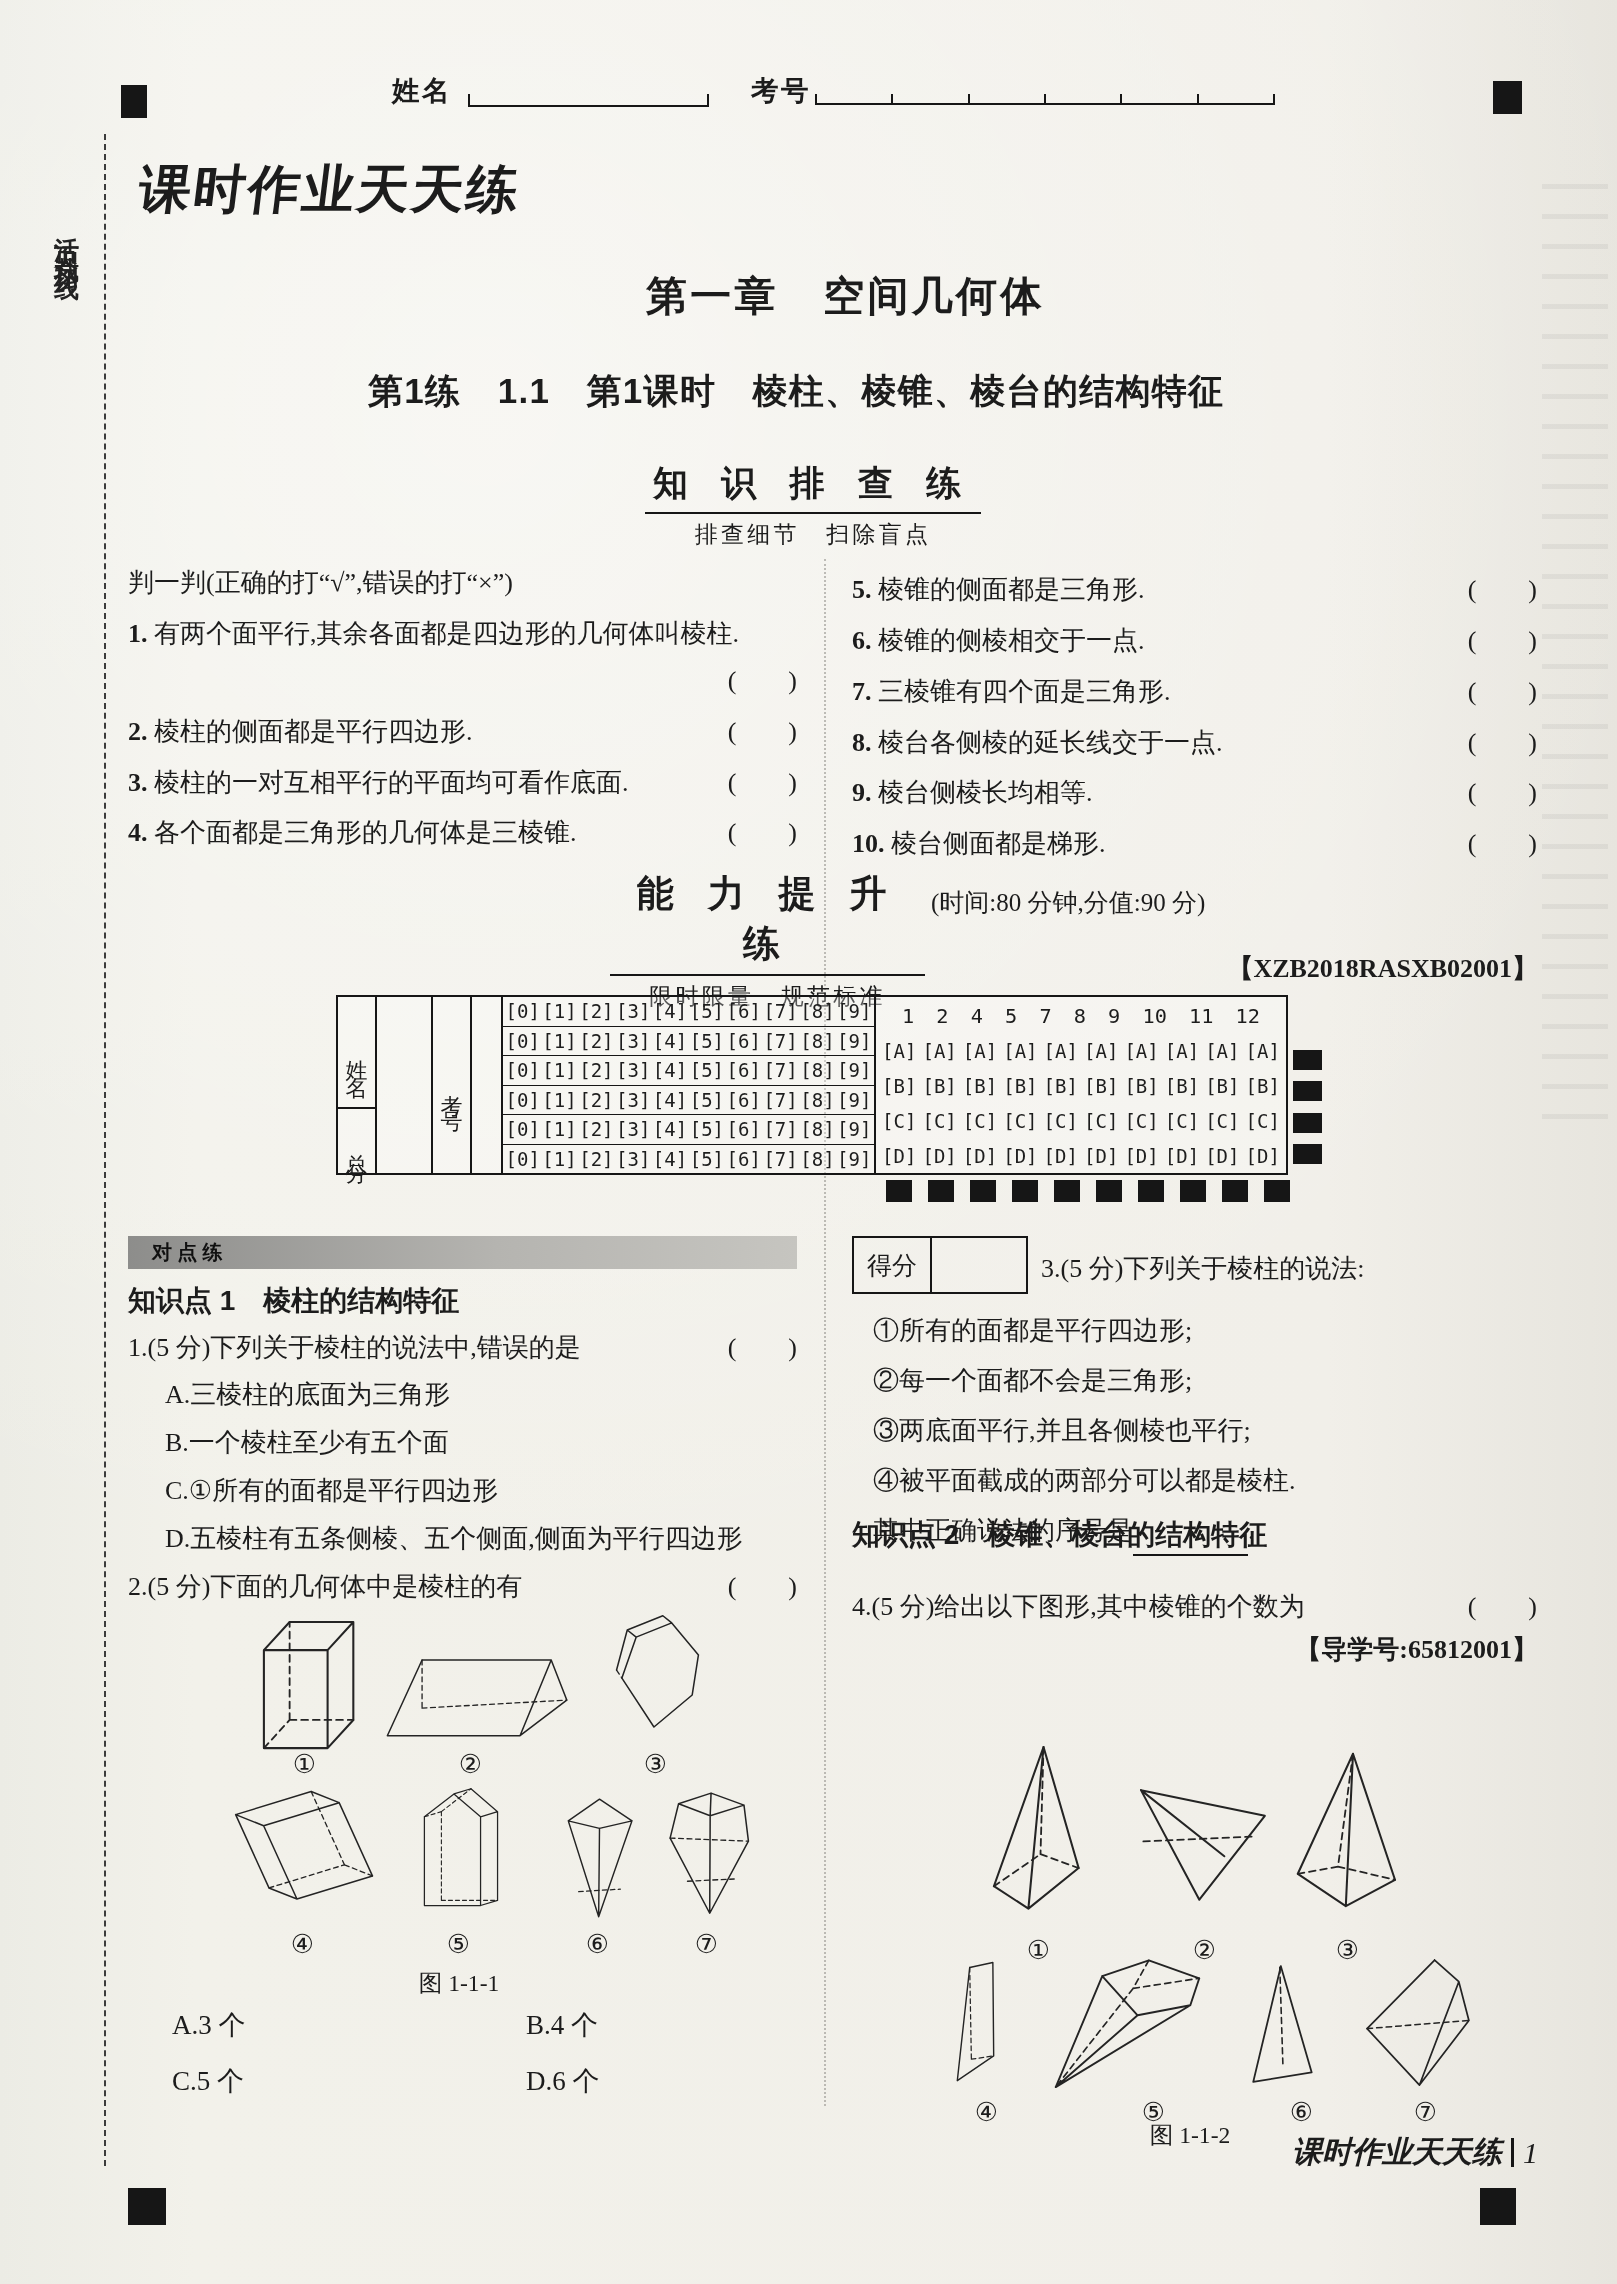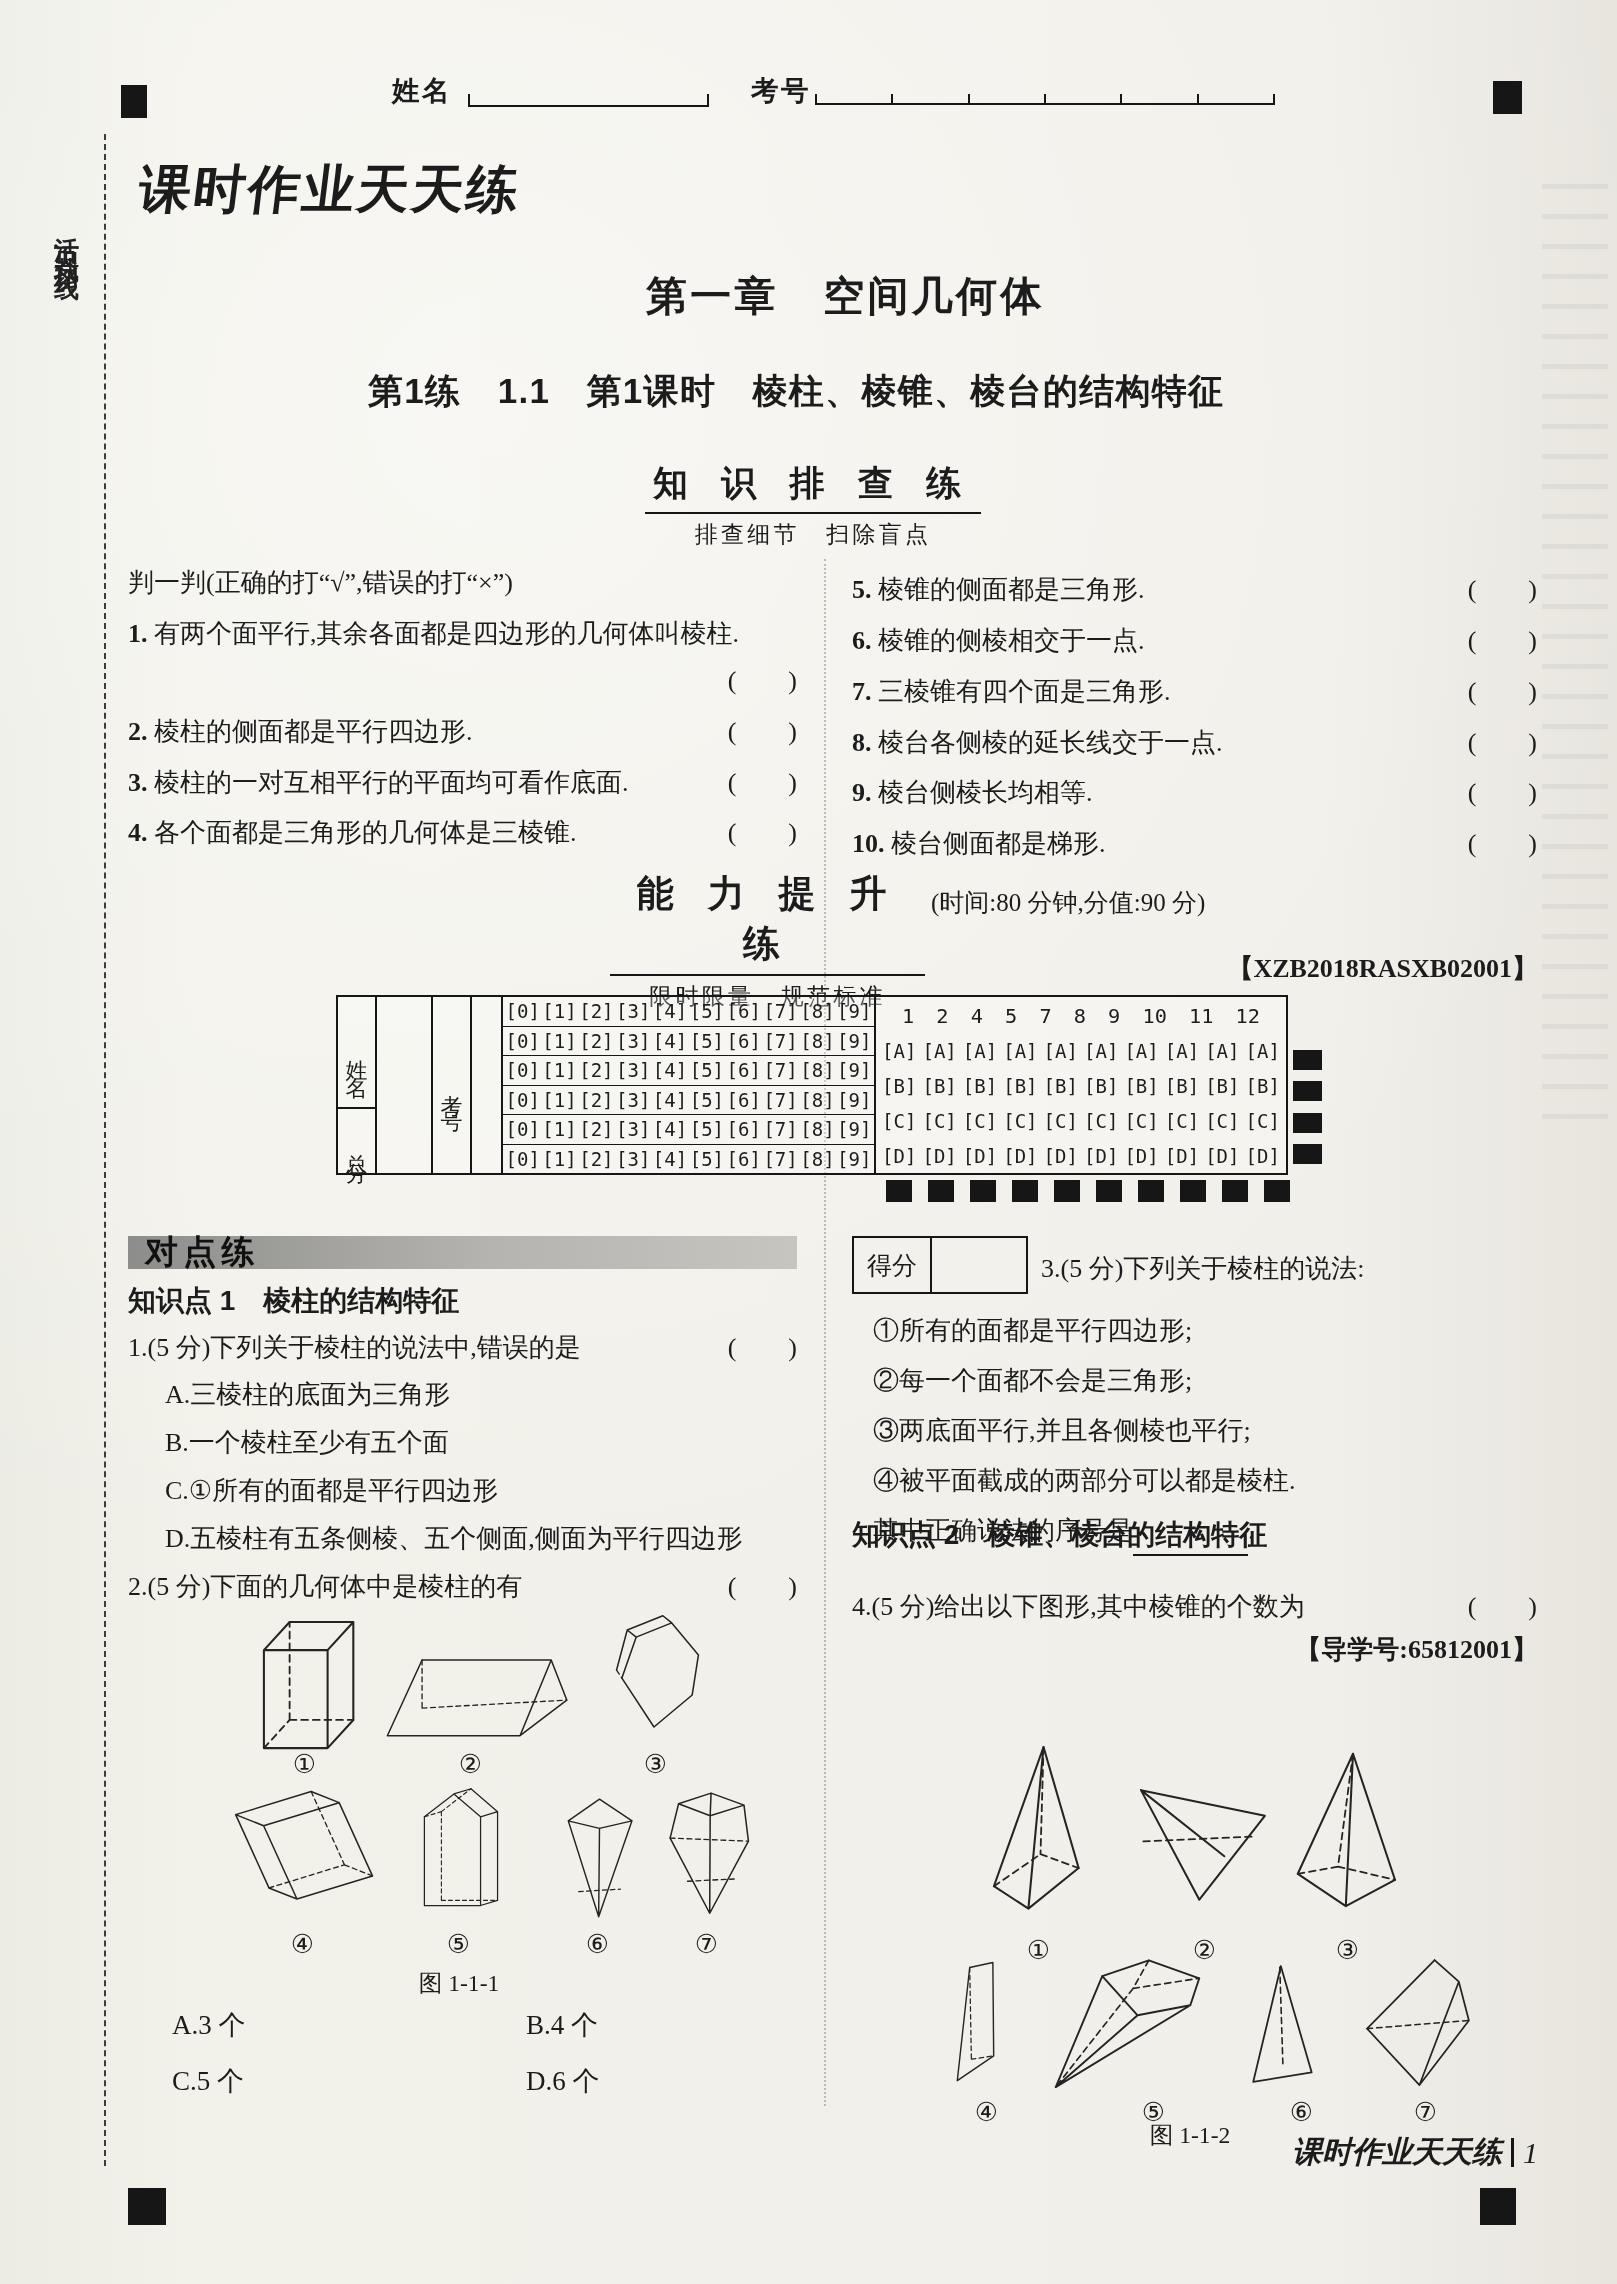--- a/index.html
+++ b/index.html
@@ -46,22 +46,22 @@
   .drow{flex:1;display:flex;align-items:center;justify-content:space-evenly;border-bottom:1.3px solid #161616;}
   .drow:last-child{border-bottom:none;}
   .cell{font-family:"DejaVu Sans Mono",monospace;font-size:19px;color:#1d1d1d;}
   .cell::before{content:"[";}
   .cell::after{content:"]";}
   .qnums{height:37px;display:flex;align-items:center;justify-content:space-evenly;
     font-family:"DejaVu Sans Mono",monospace;font-size:20.3px;padding:0 3.9px;}
   .brow{flex:1;display:flex;align-items:center;justify-content:space-evenly;}
   
   .gray-bar{background:linear-gradient(90deg,#8d8d8b 0%,#b5b4b0 55%,#c6c5c0 100%);display:flex;align-items:center;}
-  .gray-bar span{font-family:"Liberation Sans",sans-serif;font-weight:bold;font-size:33px;
-    letter-spacing:5.2px;padding-left:17px;color:#101010;}
+  .gray-bar span{font-family:"Liberation Sans",sans-serif;font-weight:bold;font-size:20px;
+    letter-spacing:5.2px;padding-left:24px;color:#101010;}
   .kp{font-family:"Liberation Sans",sans-serif;font-weight:bold;font-size:28px;}
   .q{font-size:26px;}
   .q-row{display:flex;align-items:baseline;white-space:nowrap;line-height:47px;}
   .q-row .sp{margin-left:auto;}
   .opt{line-height:48px;white-space:nowrap;}
   .optgrid{display:grid;grid-template-columns:354px 1fr;row-gap:19.7px;font-size:27px;}
   .blankline{display:inline-block;width:115px;height:27.5px;border-bottom:2px solid #161616;vertical-align:bottom;}
   .score-box{display:flex;border:2px solid #161616;}
   .score-box .lab{width:76px;border-right:2px solid #161616;display:flex;align-items:center;
     justify-content:center;font-size:25px;}

